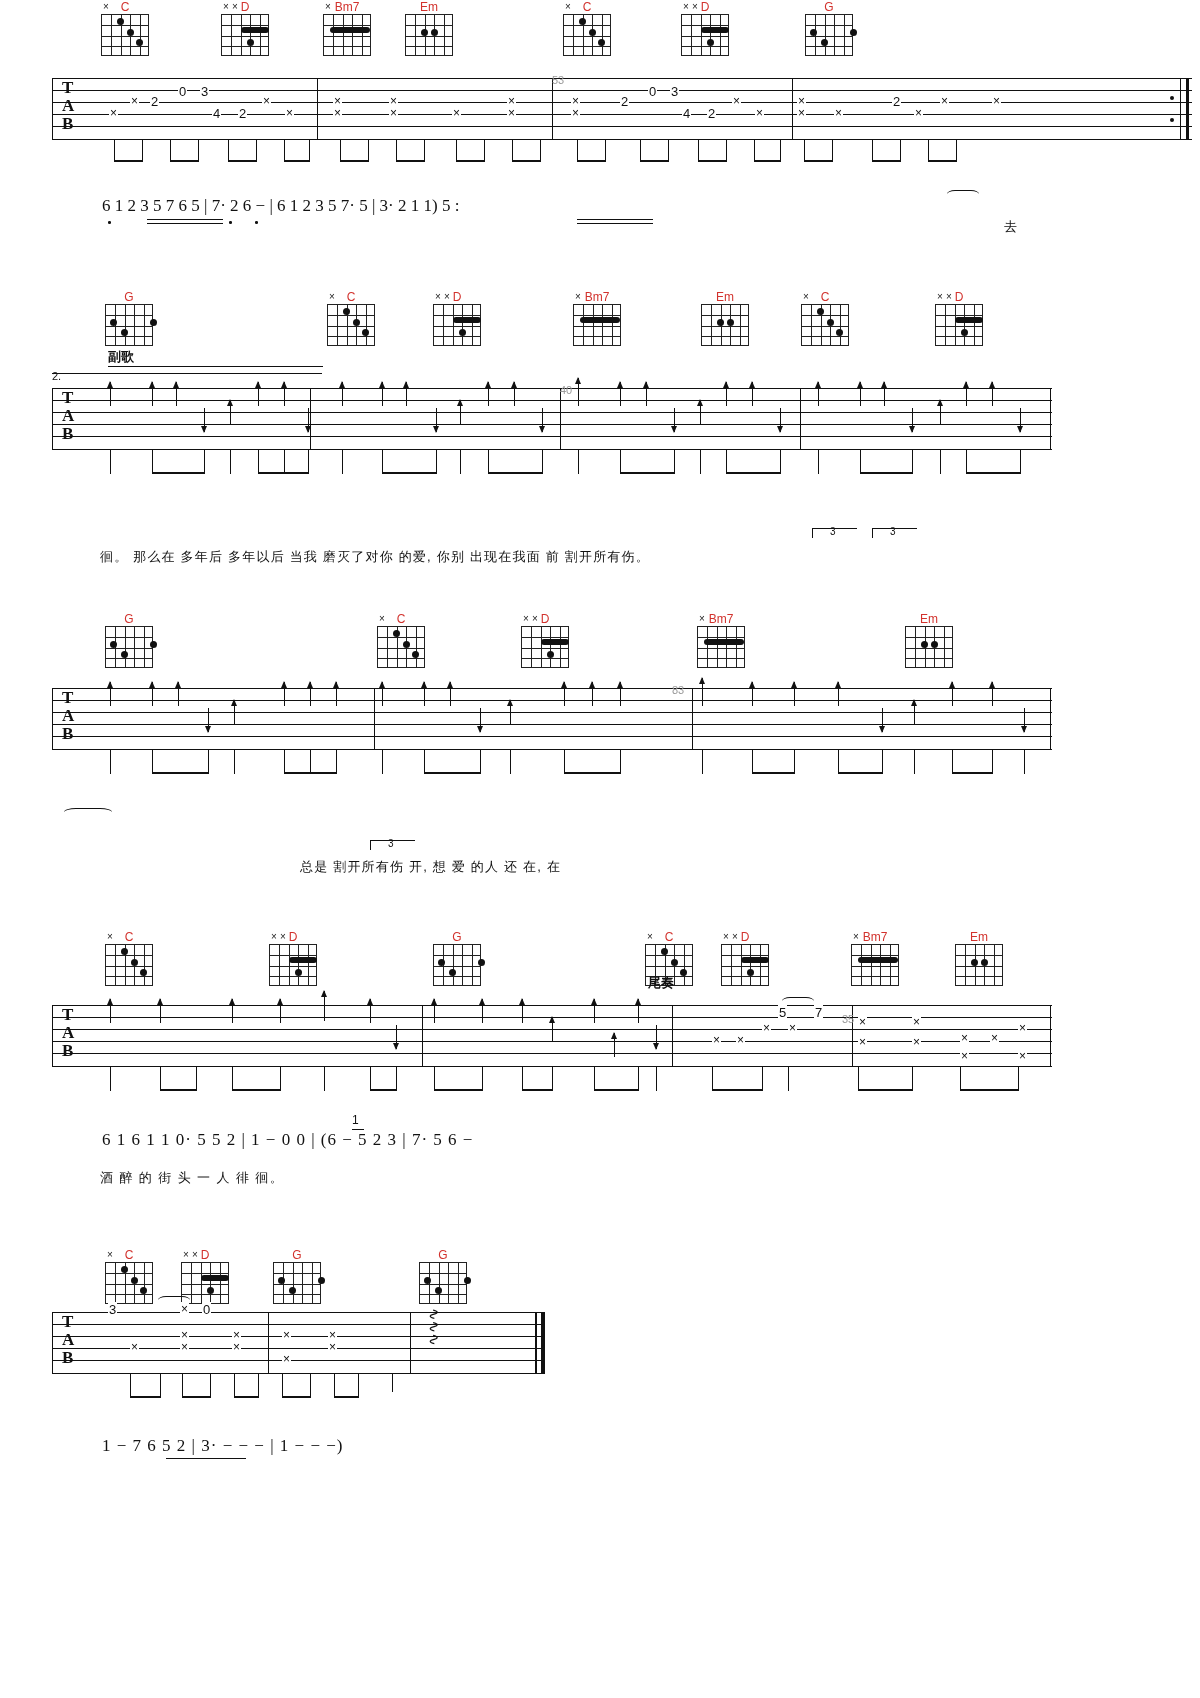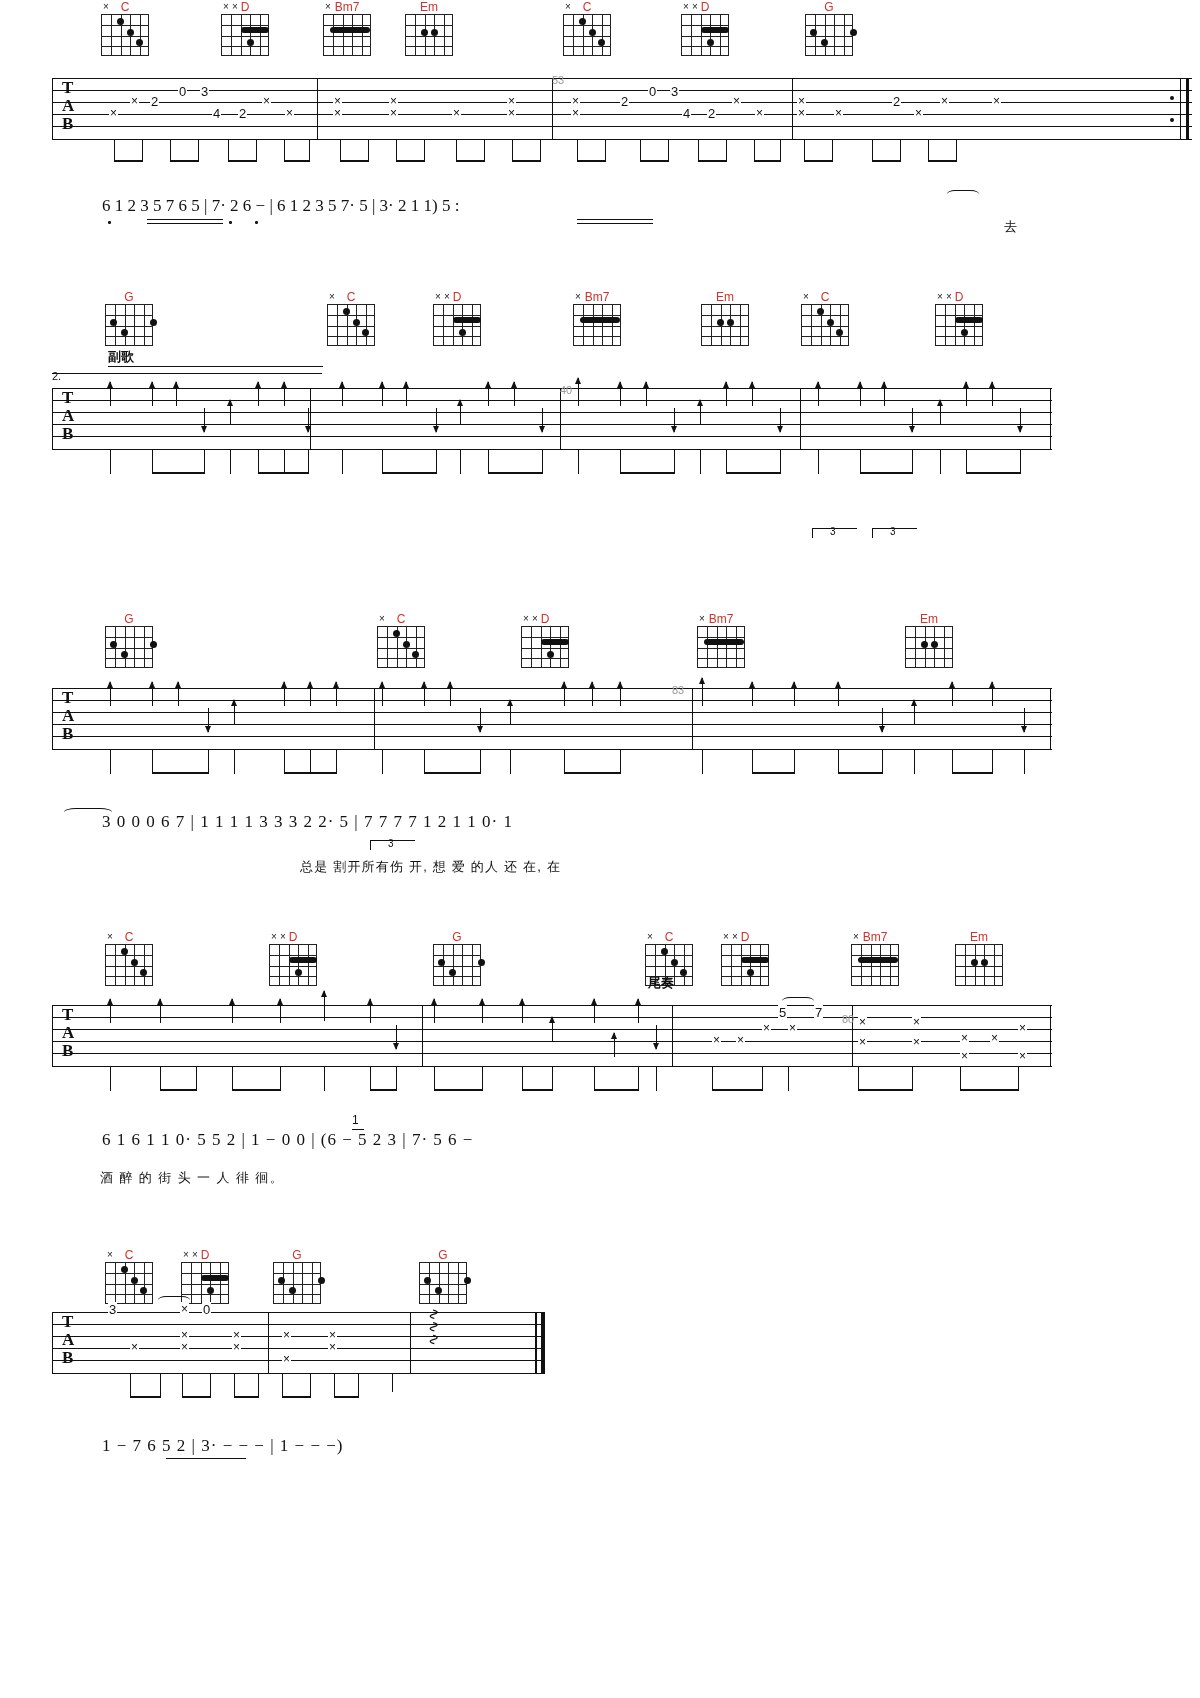--- a/index.html
+++ b/index.html
@@ -462,20 +462,21 @@
     <div class="stem" style="left:860px;top:80px;height:24px"></div>
     <div class="stem" style="left:888px;top:80px;height:24px"></div>
     <div class="stem" style="left:914px;top:80px;height:24px"></div>
     <div class="beam" style="left:914px;top:102px;width:54px"></div>
     <div class="stem" style="left:968px;top:80px;height:24px"></div>
 
     <div class="bracket" style="left:760px;top:158px;width:44px"></div>
     <div class="trip" style="left:778px;top:156px">3</div>
     <div class="bracket" style="left:820px;top:158px;width:44px"></div>
     <div class="trip" style="left:838px;top:156px">3</div>
+    <div class="lyr" style="left:48px;top:178px;letter-spacing:1.2px">徊。 那么在 多年后 多年以后 当我 磨灭了对你 的爱, 你别 出现在我面 前 割开所有伤。</div>
   </div>
 
   <div class="chord" style="left:100px;top:612px;">
     <div class="cname">G</div>
     <div class="grid">
       <div class="v" style="left:9px"></div>
         <div class="v" style="left:19px"></div>
         <div class="v" style="left:28px"></div>
         <div class="v" style="left:38px"></div>
       <div class="h" style="top:10px"></div>
@@ -612,21 +613,20 @@
     <div class="stem" style="left:742px;top:62px;height:24px"></div>
     <div class="stem" style="left:786px;top:62px;height:24px"></div>
     <div class="beam" style="left:786px;top:84px;width:44px"></div>
     <div class="stem" style="left:830px;top:62px;height:24px"></div>
     <div class="stem" style="left:862px;top:62px;height:24px"></div>
     <div class="stem" style="left:900px;top:62px;height:24px"></div>
     <div class="beam" style="left:900px;top:84px;width:40px"></div>
     <div class="stem" style="left:940px;top:62px;height:24px"></div>
     <div class="stem" style="left:972px;top:62px;height:24px"></div>
 
-    <div class="numline" style="left:50px;top:124px;letter-spacing:1px">3 0 0 0 6 7 | 1 1 1 1 3 3 3 2 2· 5 | 7 7 7 7 1 2 1 1 0· 1</div>
     <div class="tie" style="left:12px;top:120px;width:48px"></div>
     <div class="bracket" style="left:318px;top:152px;width:44px"></div>
     <div class="trip" style="left:336px;top:150px">3</div>
     <div class="lyr" style="left:248px;top:170px;letter-spacing:1.2px">总是 割开所有伤 开, 想 爱 的人 还 在, 在</div>
   </div>
 
   <div class="chord" style="left:100px;top:930px;">
     <div class="cname">C</div>
     <div class="grid">
       <div class="v" style="left:9px"></div>
@@ -744,21 +744,21 @@
         <div class="sline" style="top:47px"></div>
     </div>
     <div class="bar-l" style="left:0;top:0;height:62px"></div>
     <div class="bar-l" style="left:370px;top:0;height:62px"></div>
     <div class="bar-l" style="left:620px;top:0;height:62px"></div>
     <div class="bar-l" style="left:800px;top:0;height:62px"></div>
     <div class="bar-l" style="left:998px;top:0;height:62px"></div>
     <div class="tabword" style="left:10px;top:2px;">T</div>
     <div class="tabword" style="left:10px;top:20px;">A</div>
     <div class="tabword" style="left:10px;top:38px;">B</div>
-    <div class="meas" style="left:790px;top:8px">80</div>
+    <div class="meas" style="left:790px;top:8px">35</div>
 
     <div class="arrowup" style="left:58px;top:-6px;height:24px"></div>
     <div class="arrowup" style="left:108px;top:-6px;height:24px"></div>
     <div class="arrowup" style="left:180px;top:-6px;height:24px"></div>
     <div class="arrowup" style="left:228px;top:-6px;height:24px"></div>
     <div class="arrowup" style="left:272px;top:-14px;height:30px"></div>
     <div class="arrowup" style="left:318px;top:-6px;height:24px"></div>
     <div class="arrowdn" style="left:344px;top:20px;height:24px"></div>
     <div class="arrowup" style="left:382px;top:-6px;height:24px"></div>
     <div class="arrowup" style="left:430px;top:-6px;height:24px"></div>

